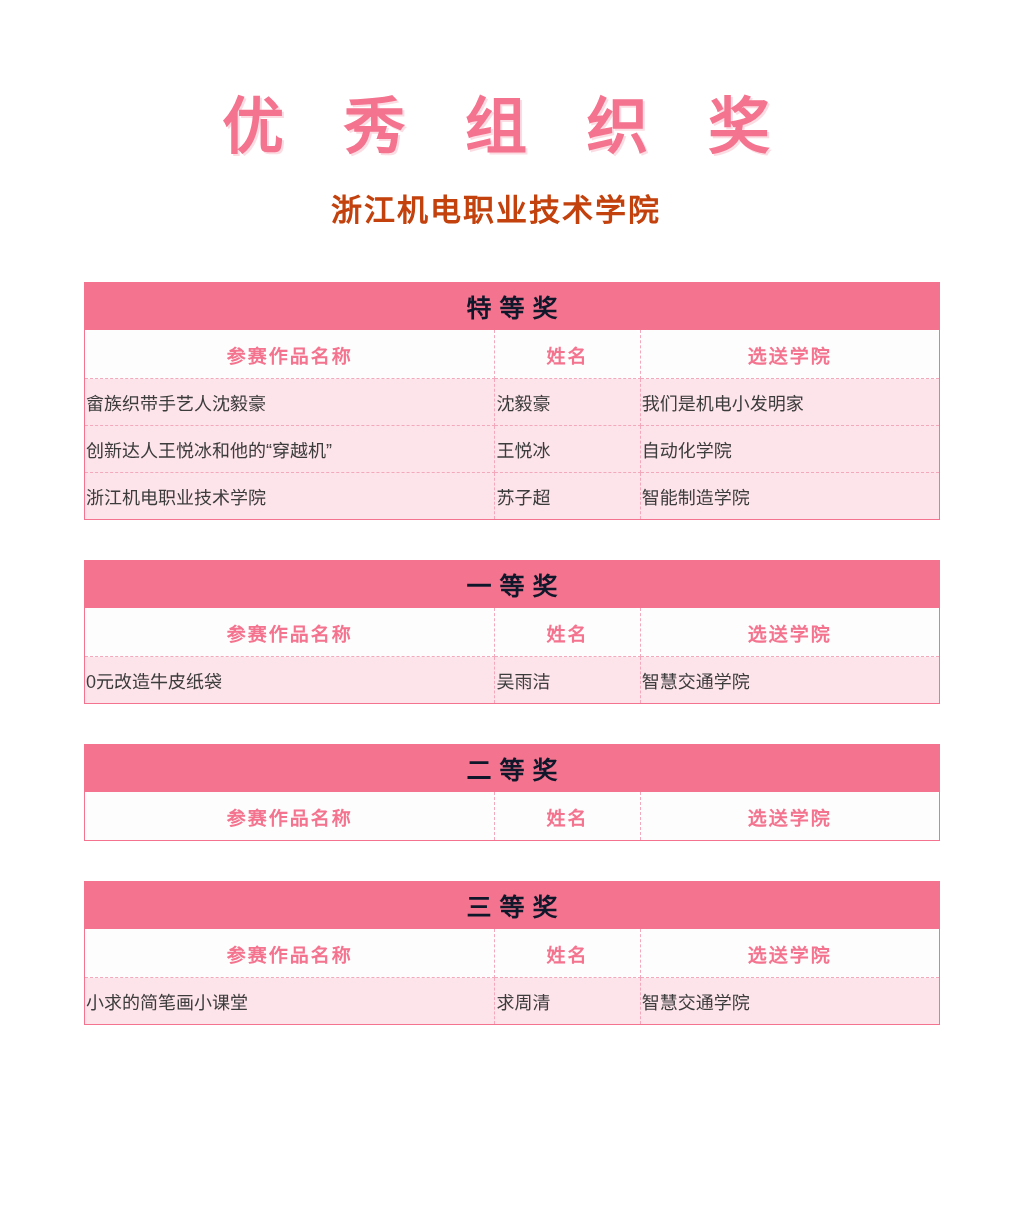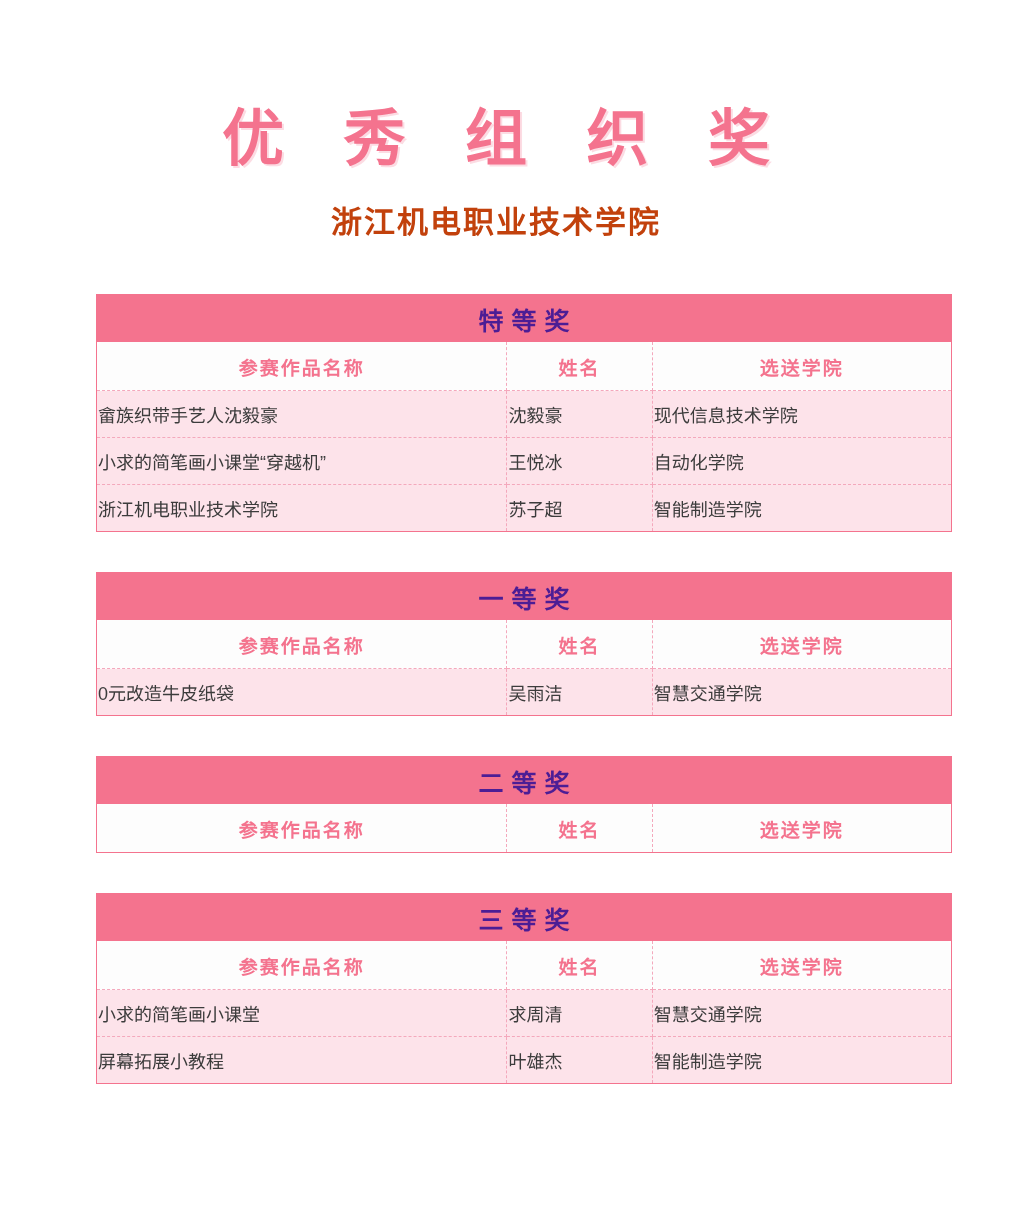--- a/index.html
+++ b/index.html
@@ -11,21 +11,21 @@
     width: 1024px;
     min-height: 1206px;
     font-family: "Liberation Sans", sans-serif;
     color: #333;
     position: relative;
   }
   .page {
     width: 992px;
     min-height: 1206px;
     box-sizing: border-box;
-    padding: 12px;
+    padding: 0;
     background: #fff;
     position: relative;
   }
   .title-block {
     text-align: center;
     padding-top: 92px;
   }
   .main-title {
     font-family: "Liberation Serif", serif;
     font-size: 62px;
@@ -51,22 +51,22 @@
   .award-table {
     width: 856px;
     border-collapse: collapse;
     table-layout: fixed;
     margin-bottom: 40px;
     border: 1px solid #F4738E;
   }
   .award-table.last { margin-bottom: 0; }
   .award-table .band td {
     background: #F4738E;
-    color: #4c1d95;
-    font-family: Liberation Sans, sans-serif;
+    color: #0f172a;
+    font-family: Liberation Mono, monospace;
     font-weight: bold;
     font-size: 25px;
     letter-spacing: 8px;
     text-indent: 8px;
     text-align: center;
     height: 45px;
     border: none;
     margin-top: 28px;
   }
   .award-table .colheads td {
@@ -121,24 +121,24 @@
           <td colspan="3">特等奖</td>
         </tr>
         <tr class="colheads">
           <td>参赛作品名称</td>
           <td>姓名</td>
           <td>选送学院</td>
         </tr>
         <tr class="datarow">
           <td>畲族织带手艺人沈毅豪</td>
           <td>沈毅豪</td>
-          <td>现代信息技术学院</td>
-        </tr>
-        <tr class="datarow">
-          <td>小求的简笔画小课堂“穿越机”</td>
+          <td>我们是机电小发明家</td>
+        </tr>
+        <tr class="datarow">
+          <td>创新达人王悦冰和他的“穿越机”</td>
           <td>王悦冰</td>
           <td>自动化学院</td>
         </tr>
         <tr class="datarow">
           <td>浙江机电职业技术学院</td>
           <td>苏子超</td>
           <td>智能制造学院</td>
         </tr>
       </tbody>
     </table>
@@ -197,22 +197,17 @@
         <tr class="colheads">
           <td>参赛作品名称</td>
           <td>姓名</td>
           <td>选送学院</td>
         </tr>
         <tr class="datarow">
           <td>小求的简笔画小课堂</td>
           <td>求周清</td>
           <td>智慧交通学院</td>
         </tr>
-        <tr class="datarow">
-          <td>屏幕拓展小教程</td>
-          <td>叶雄杰</td>
-          <td>智能制造学院</td>
-        </tr>
       </tbody>
     </table>
 
   </div>
 </div>
 
 </body></html>

